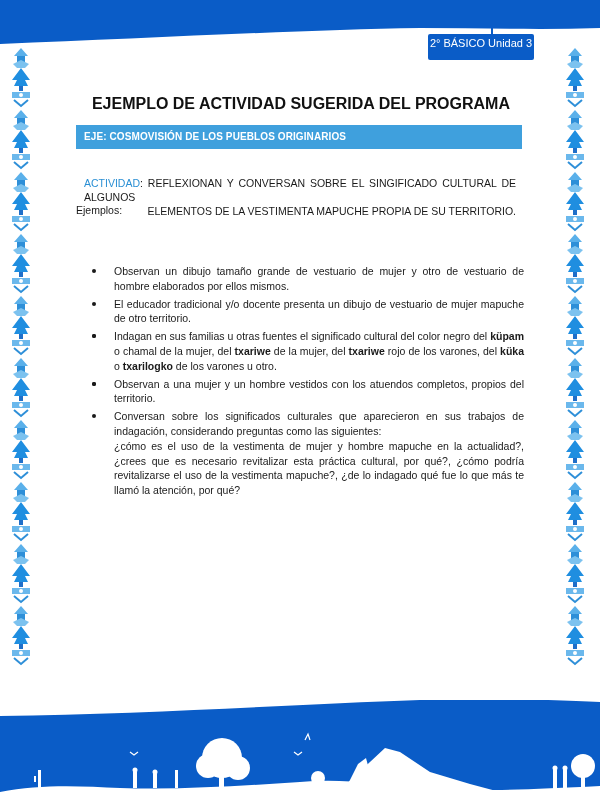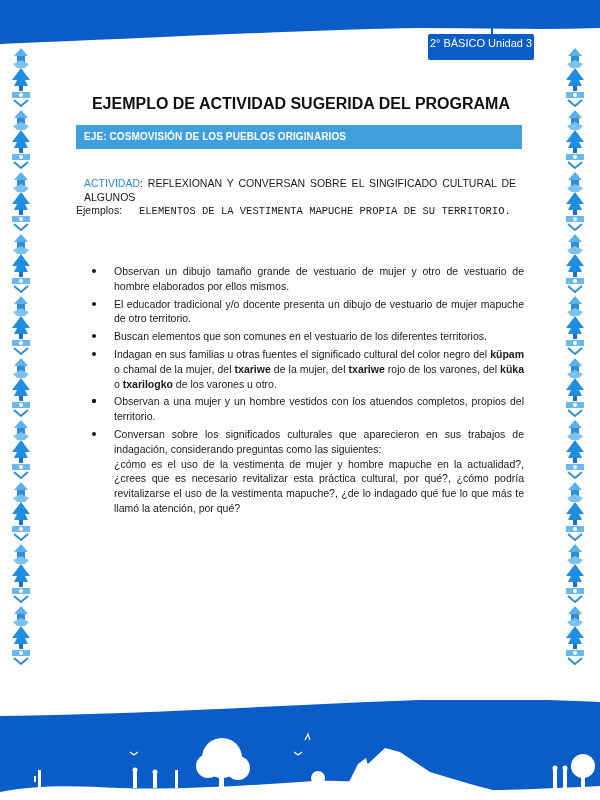--- a/index.html
+++ b/index.html
@@ -27,21 +27,21 @@
     .eje-bar {
       position: absolute; left: 76px; top: 125px; width: 446px; height: 24px;
       background: #3fa0dd; color: #ffffff; font-size: 10px; font-weight: bold;
       line-height: 24px; padding-left: 8px; letter-spacing: 0.1px;
     }
     .activity {
       position: absolute; left: 84px; top: 176px; width: 432px;
       font-size: 10.5px; line-height: 14px; color: #1a1a1a; text-align: justify;
     }
     .activity .act-label { color: #2a8fd4; }
-    .activity .act-line2 { display: block; text-align: left; padding-left: 55px; font-family: Liberation Mono, monospace; }
+    .activity .act-line2 { display: block; text-align: right; padding-left: 55px; }
 
     .examples-label { position: absolute; left: 76px; top: 204px; font-size: 10.5px; color: #1a1a1a; }
 
     .bullets { position: absolute; left: 76px; top: 235px; width: 448px; list-style: none; margin-top: 29px; }
     .bullets li {
       position: relative; padding-left: 38px; font-size: 10.5px; line-height: 14.8px;
       text-align: justify; margin-bottom: 3px; color: #1a1a1a;
     }
     .bullets li .dot {
       position: absolute; left: 16px; top: 5px; width: 4px; height: 4px; border-radius: 50%; background: #1a1a1a;
@@ -105,21 +105,20 @@
   <li>
     <span class="dot"></span>
     <span>Observan un dibujo tamaño grande de vestuario de mujer y otro de vestuario de hombre elaborados por ellos mismos.</span>
   </li>
   <li>
     <span class="dot"></span>
     <span>El educador tradicional y/o docente presenta un dibujo de vestuario de mujer mapuche de otro territorio.</span>
   </li>
   <li>
     <span class="dot"></span>
-    <span>Buscan elementos que son comunes en el vestuario de los diferentes territorios.</span>
   </li>
   <li>
     <span class="dot"></span>
     <span><span>Indagan en sus familias u otras fuentes el significado cultural del color negro del </span><b>küpam</b><span> o chamal de la mujer, del </span><b>txariwe</b><span> de la mujer, del </span><b>txariwe</b><span> rojo de los varones, del </span><b>küka</b><span> o </span><b>txarilogko</b><span> de los varones u otro.</span></span>
   </li>
   <li>
     <span class="dot"></span>
   </li>
   <li>
     <span class="dot"></span>

